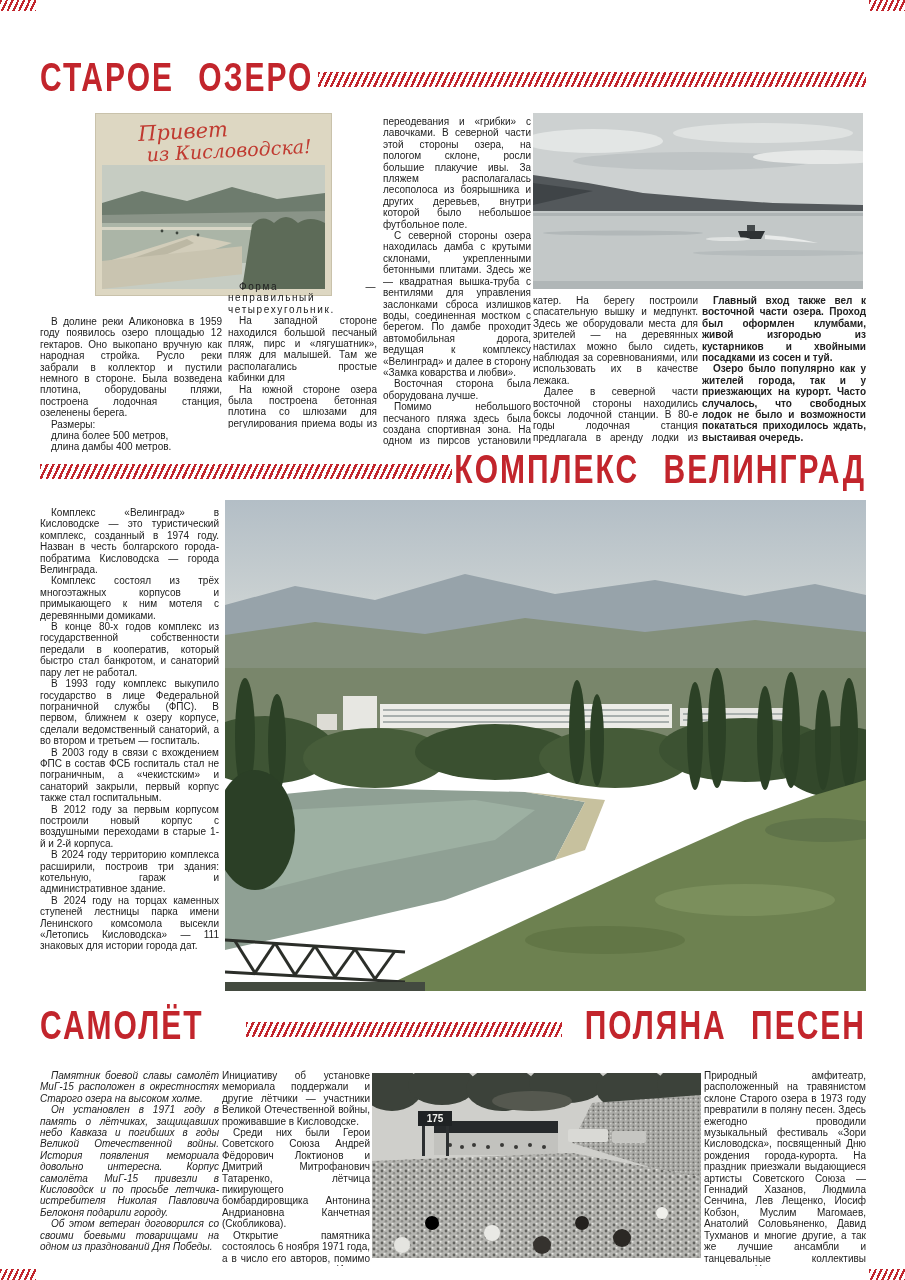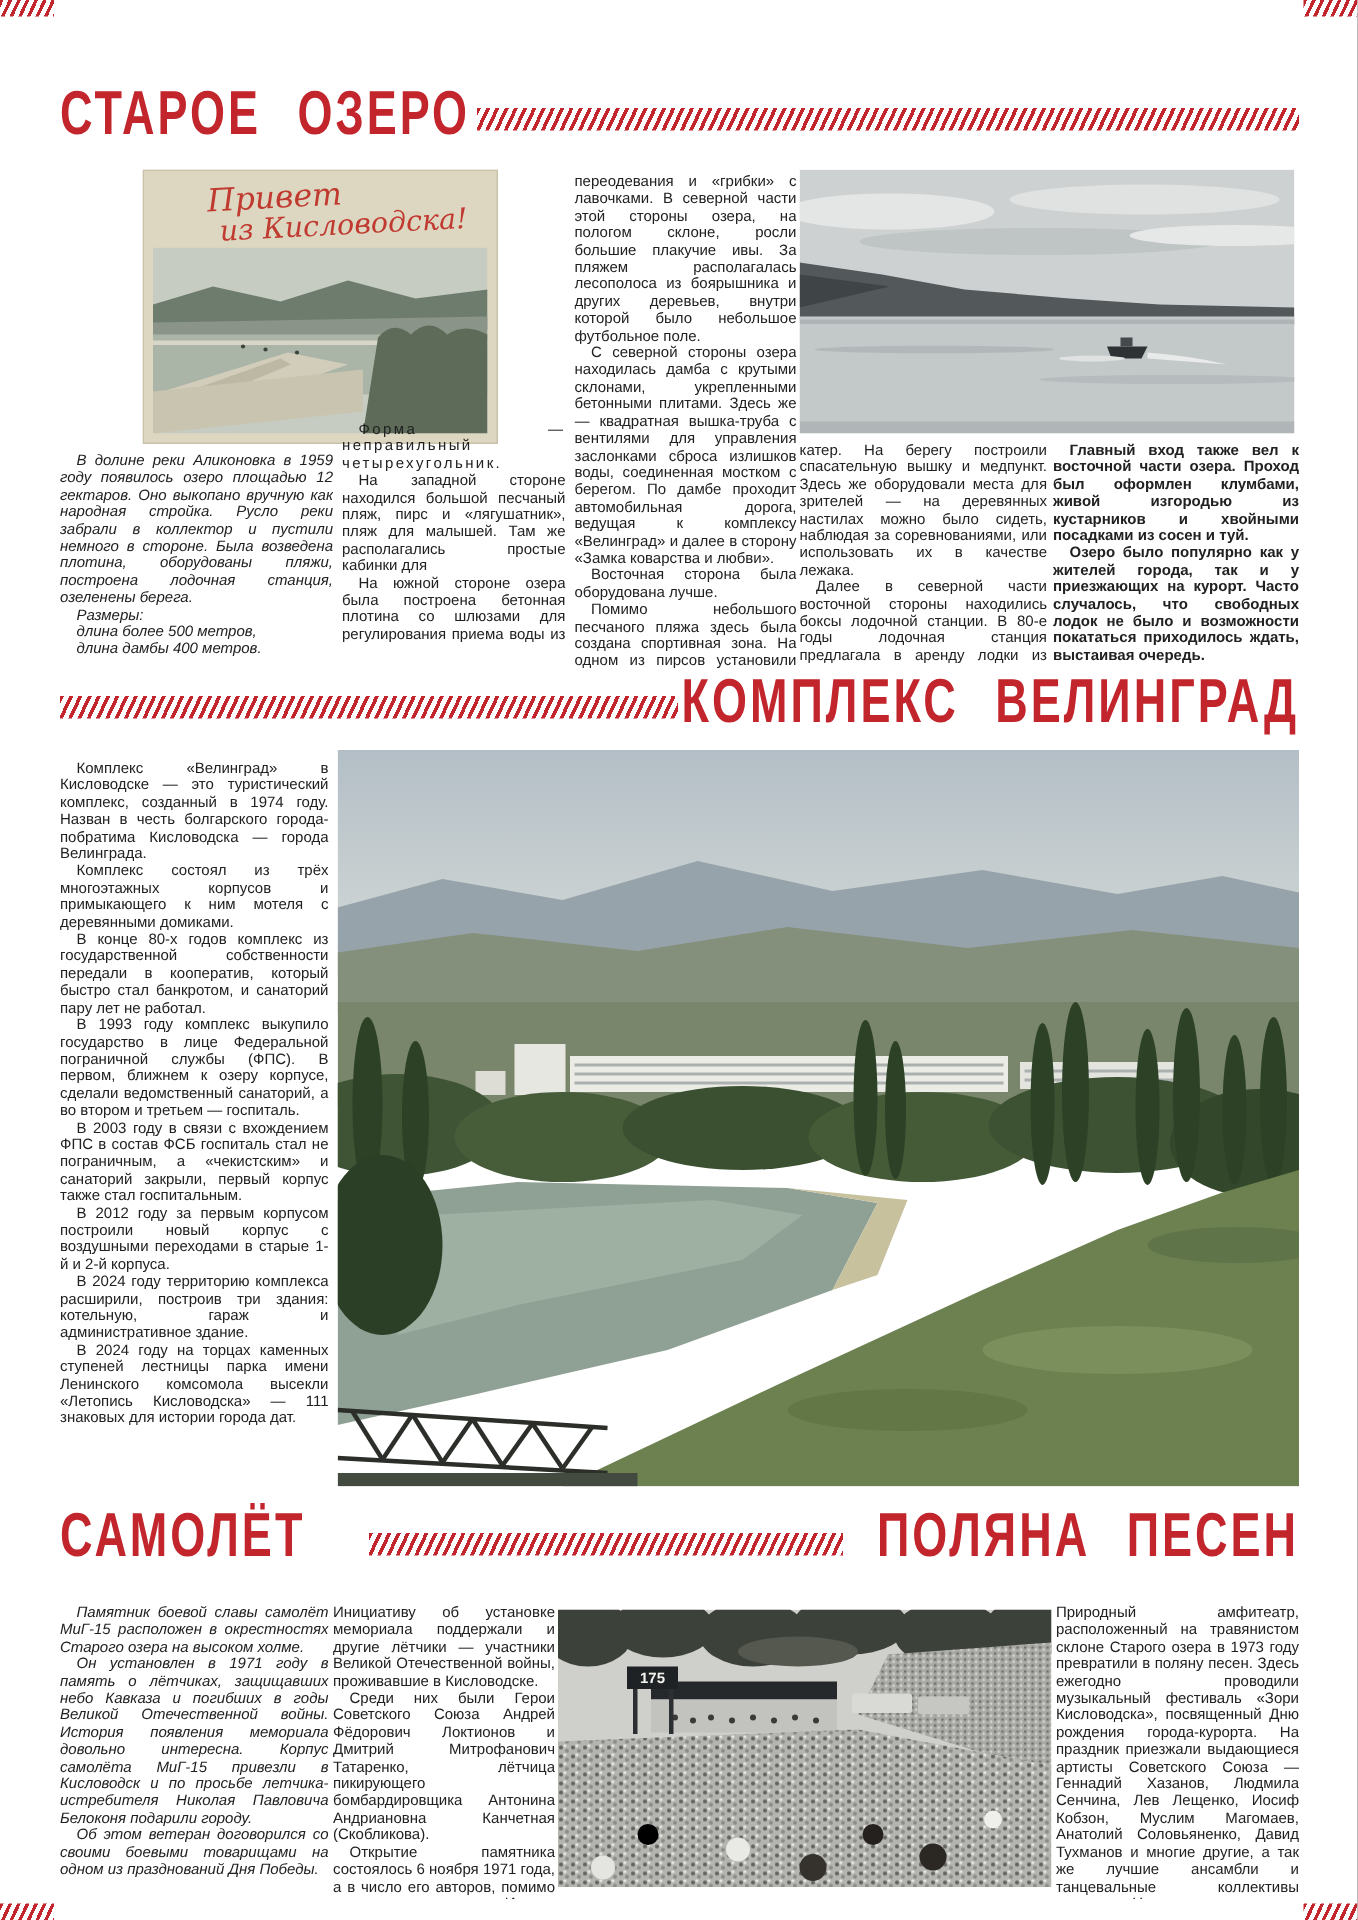--- a/index.html
+++ b/index.html
@@ -101,21 +101,21 @@
       <ellipse cx="90" cy="120" rx="80" ry="2.5" fill="#b2b8b9"></ellipse>
       <ellipse cx="250" cy="140" rx="90" ry="3" fill="#b6bcbd"></ellipse>
       <path d="M205,118 L232,118 L228,126 L208,126 Z" fill="#2e3234"></path>
       <rect x="214" y="112" width="8" height="6" fill="#454a4c"></rect>
       <path d="M232,122 Q260,124 285,130 L232,126 Z" fill="#e9ebea"></path>
       <ellipse cx="195" cy="126" rx="22" ry="2" fill="#dfe2e1"></ellipse>
       <rect x="0" y="168" width="330" height="8" fill="#b0b6b7"></rect>
     </svg>
   </div>
 
-  <div class="col" style="left:40px;top:302px;width:182px;height:142px;font-style:italic;">
+  <div class="col" style="left:40px;top:316px;width:182px;height:142px;">
       <p>В долине реки Аликоновка в 1959 году появилось озеро площадью 12 гектаров. Оно выкопано вручную как народная стройка. Русло реки забрали в коллектор и пустили немного в стороне. Была возведена плотина, оборудованы пляжи, построена лодочная станция, озеленены берега.</p>
       <p>Размеры:</p>
       <p>длина более 500 метров,</p>
       <p>длина дамбы 400 метров.</p>
     </div>
 
   <div class="col" style="left:228px;top:281px;width:149px;height:147px;">
     <p class="lead">Форма — неправильный четырехугольник.</p>
     <span><p>На западной стороне находился большой песчаный пляж, пирс и «лягушатник», пляж для малышей. Там же располагались простые кабинки для</p><p>На южной стороне озера была построена бетонная плотина со шлюзами для регулирования приема воды из реки. Здесь же, под ивами, рыбаки выуживали добычу.</p></span>
   </div>

